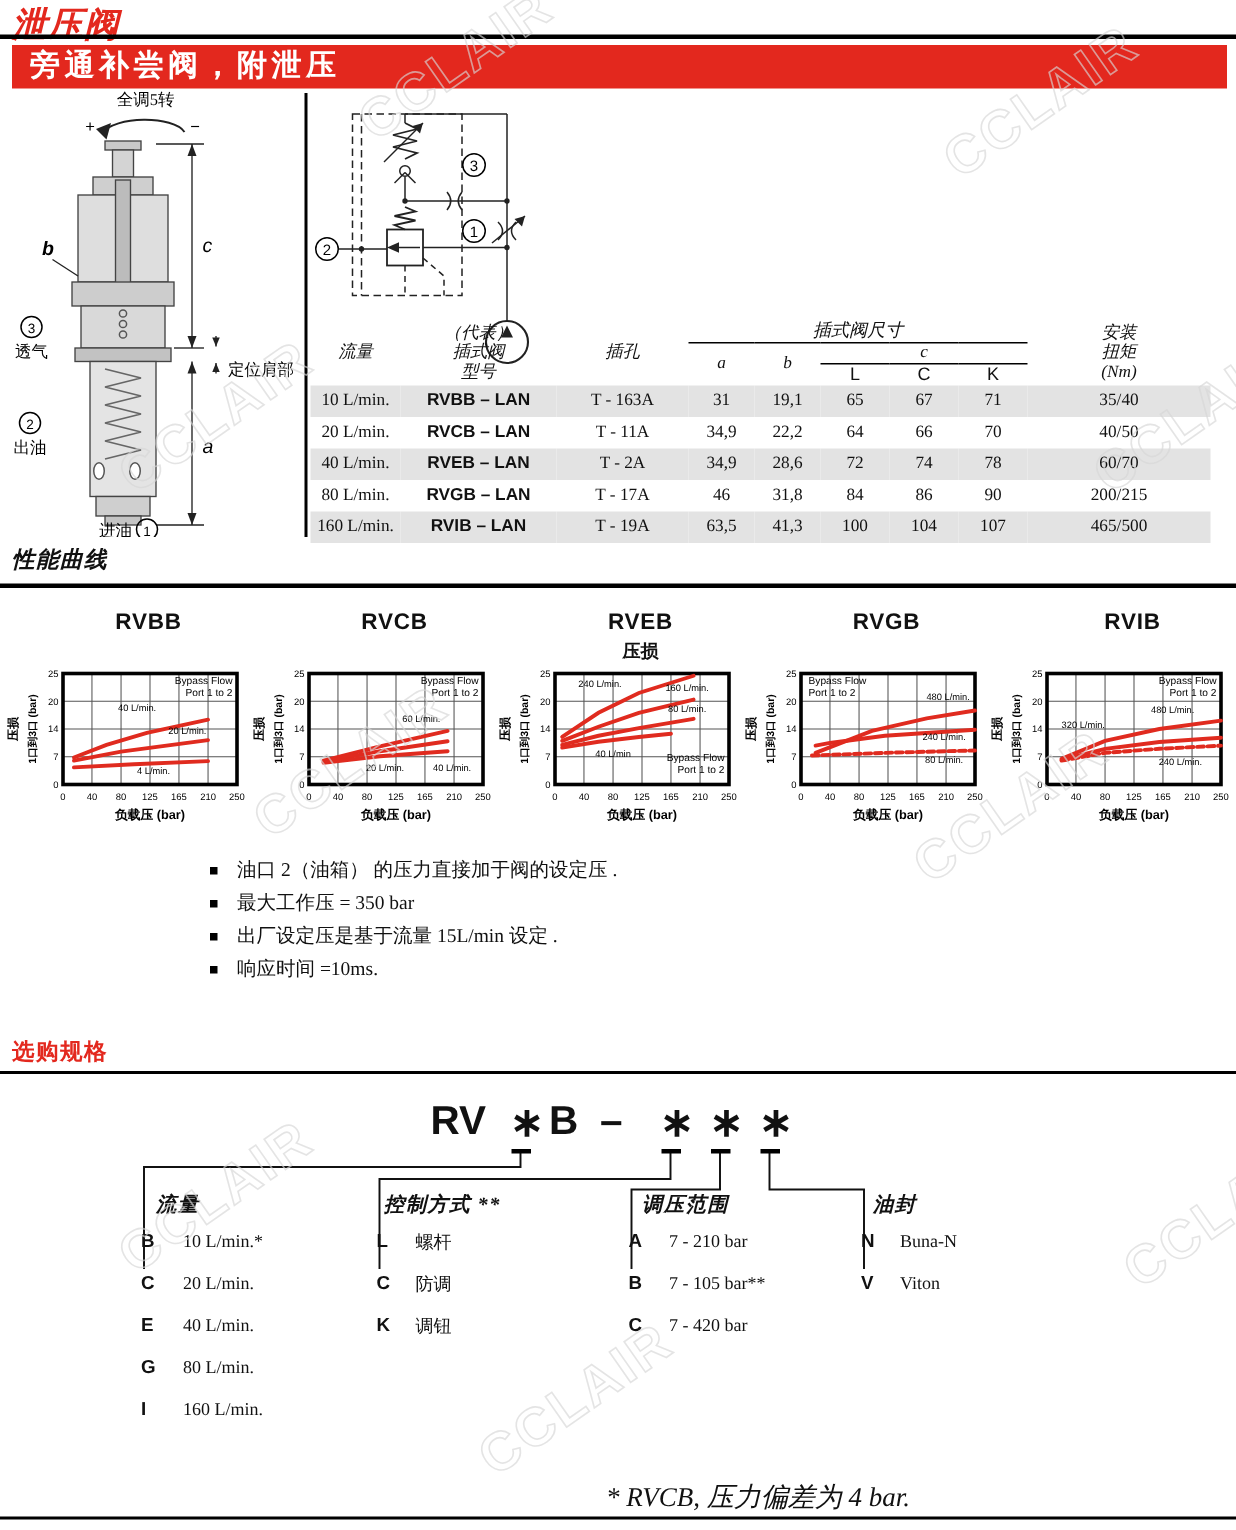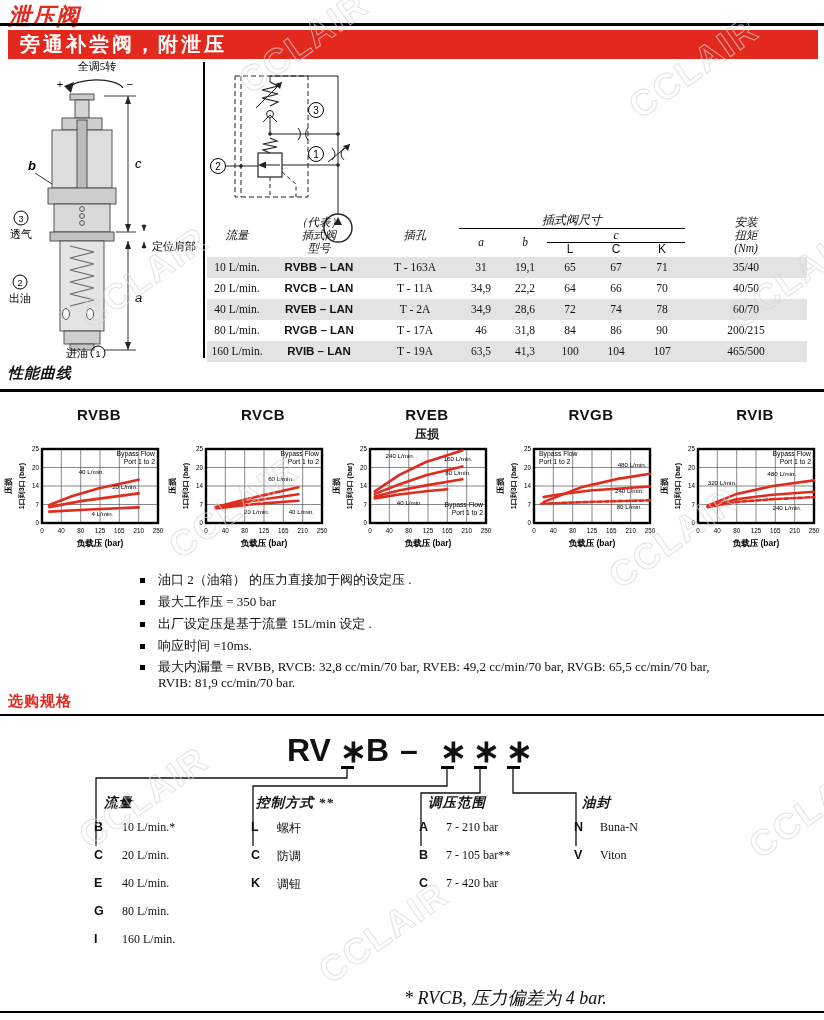--- a/index.html
+++ b/index.html
@@ -34,21 +34,21 @@
   .chart-title{margin-left:30px;width:134px;text-align:center;font-family:"Liberation Sans",sans-serif;
                font-weight:bold;font-size:15px;height:20px;letter-spacing:.5px;}
   .chart-sub{margin-left:30px;width:134px;text-align:center;font-weight:bold;font-size:12px;height:17px;}
   
   #notes-list{left:158px;top:572px;width:552px;margin:0;padding:0;list-style:none;font-size:13px;}
   #notes-list li{position:relative;margin:0 0 6px 0;line-height:1.22;}
   #notes-list li:before{content:"";position:absolute;left:-18px;top:6px;width:5px;height:5px;background:#000;}
   
   #ordering-title{left:8px;top:692px;font-size:15px;font-weight:bold;letter-spacing:1px;}
   #rule-order{top:714px;height:2px;}
-  .code-txt{position:absolute;top:732px;font-family:"Liberation Sans",sans-serif;font-weight:bold;font-size:32px;}
+  .code-txt{position:absolute;top:732px;font-family:"Liberation Sans",sans-serif;font-weight:bold;font-size:27px;}
   .code-bar{position:absolute;top:766px;width:13px;height:2.5px;background:#000;}
   .ord-title{position:absolute;font-size:13.5px;font-weight:bold;font-style:italic;letter-spacing:1px;}
   .ord-key{position:absolute;font-family:"Liberation Sans",sans-serif;font-weight:bold;font-size:12.5px;}
   .ord-val{position:absolute;font-size:12px;}
   #footnote{left:404px;top:986px;font-size:18px;font-style:italic;}
   #rule-bottom{top:1011px;height:1.5px;}
   svg text{font-family:"Liberation Sans",sans-serif;}
   .cjk{font-family:"Liberation Serif",serif;}
   #wm-layer{left:0;top:0;pointer-events:none;z-index:50;}
   #content{position:absolute;left:0;top:0;width:824px;height:1020px;z-index:2;}
@@ -456,21 +456,20 @@
             <text x="64.2" y="42.4" font-size="6.2" text-anchor="middle">320 L/min.</text>
             <text x="128.9" y="67.3" font-size="6.2" text-anchor="middle">240 L/min.</text>
           </svg></div>
       </div>
 
   <ul class="abs" id="notes-list">
         <li>油口 2（油箱） 的压力直接加于阀的设定压 .</li>
         <li>最大工作压 = 350 bar</li>
         <li>出厂设定压是基于流量 15L/min 设定 .</li>
         <li>响应时间 =10ms.</li>
-        <li>最大内漏量 = RVBB, RVCB: 32,8 cc/min/70 bar, RVEB: 49,2 cc/min/70 bar, RVGB: 65,5 cc/min/70 bar, RVIB: 81,9 cc/min/70 bar.</li>
       </ul>
 
   <div class="abs" id="ordering-title" style="color: rgb(227, 40, 30);">选购规格</div>
   <div class="abs rule" id="rule-order"></div>
   <svg class="abs" style="left:0;top:700px;" width="824" height="160">
     <g fill="none" stroke="#111" stroke-width="1.3">
       <path d="M347,68 V78 H96 V146"></path>
       <path d="M447,68 V86 H253 V146"></path>
       <path d="M480,68 V93 H421 V146"></path>
       <path d="M513,68 V93 H576 V146"></path>

